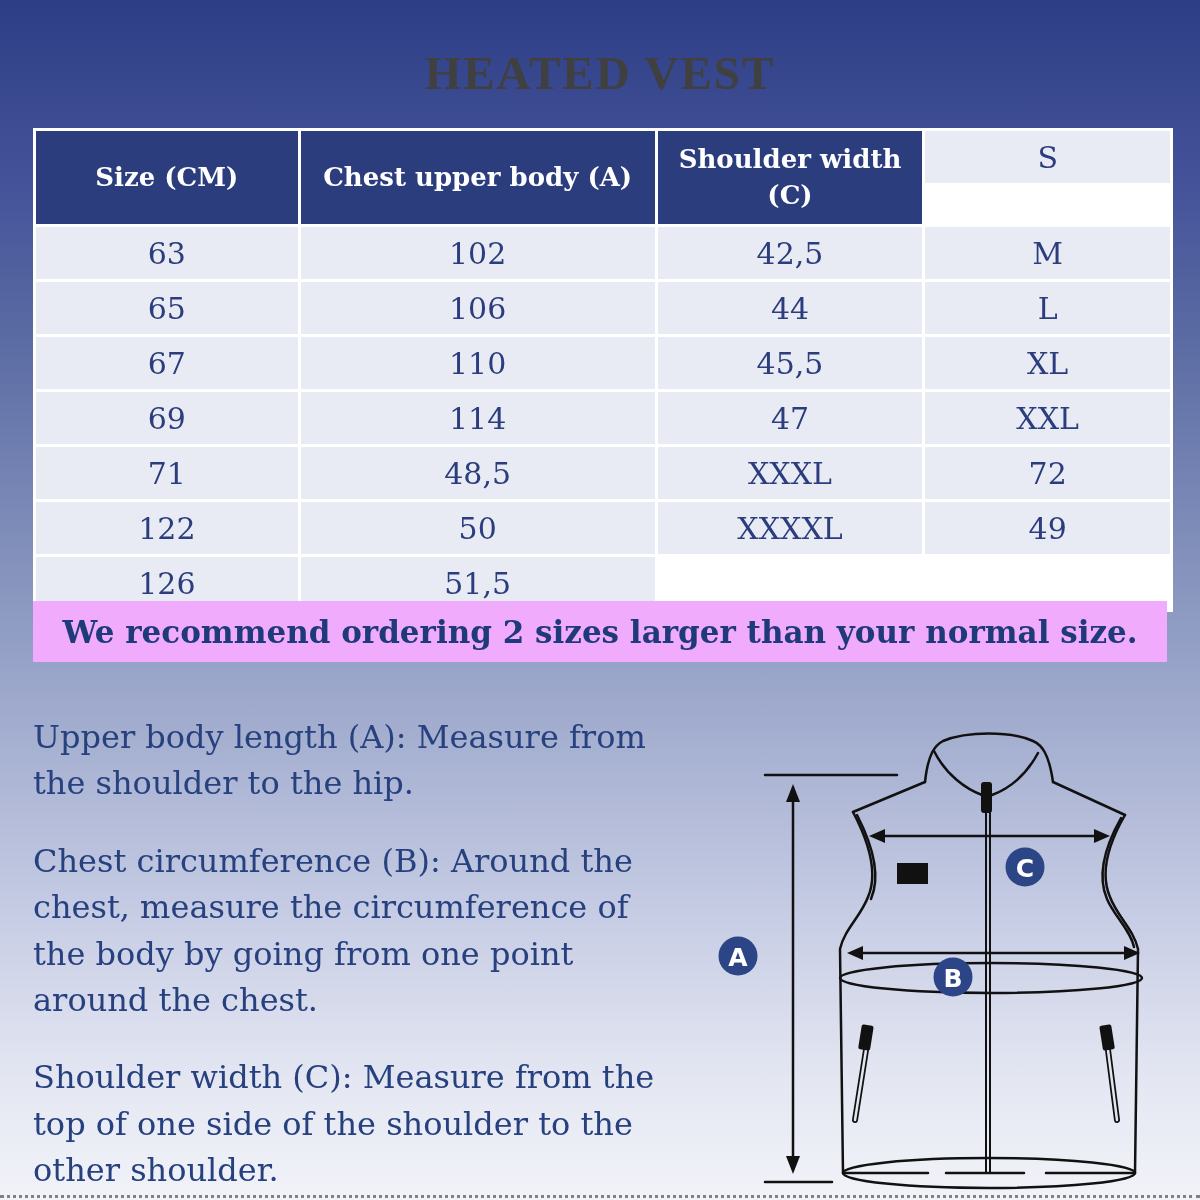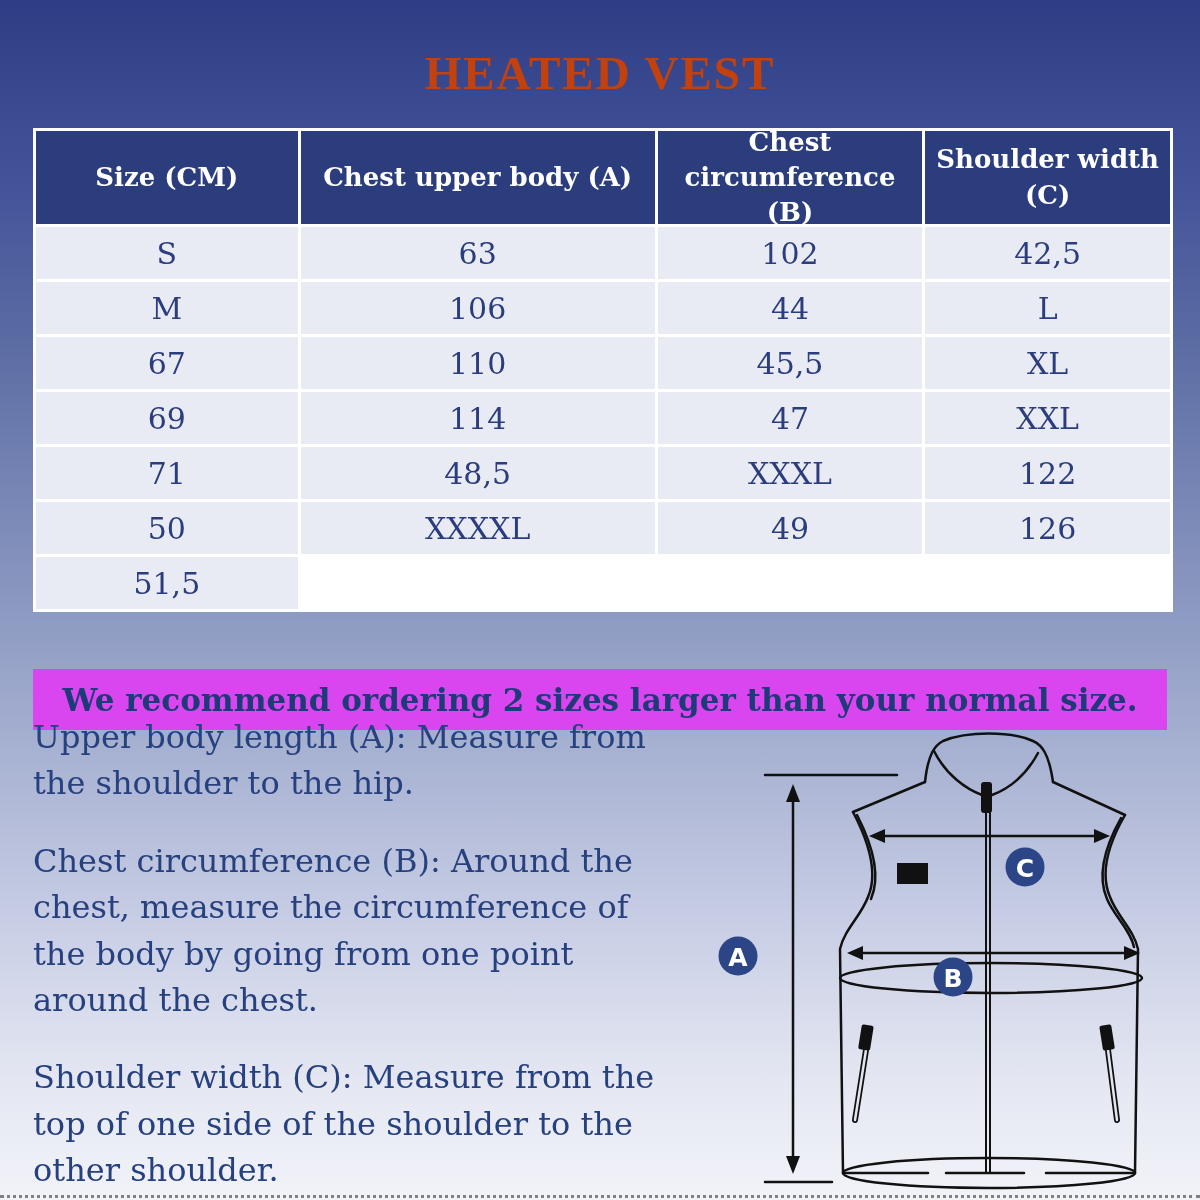--- a/index.html
+++ b/index.html
@@ -4,40 +4,40 @@
 <style>
   html,body{margin:0;padding:0;}
   body{
     width:1200px;height:1200px;position:relative;overflow:hidden;
     background:linear-gradient(180deg,#2e3e86 0%,#45549a 16%,#5a6ba3 28%,#8f9cc3 52%,#c6cce4 76%,#e4e7f2 90%,#f2f3f9 100%);
     font-family:"DejaVu Serif", serif;
   }
   .title{
     position:absolute;top:46px;left:0;width:1200px;text-align:center;
     font-family:"Liberation Serif", serif;font-weight:bold;font-size:47px;
-    color:#c2410c;letter-spacing:2px;margin:0;
+    color:#404040;letter-spacing:2px;margin:0;
   }
   .size-table{
     position:absolute;top:128px;left:33px;width:1134px;
     display:grid;grid-template-columns:261fr 353fr 264fr 244fr;
     grid-auto-rows:auto;gap:3px;background:#ffffff;border:3px solid #ffffff;
   }
   .size-table .th{
     background:#2b3d7d;color:#ffffff;font-weight:bold;font-size:26px;
     display:flex;align-items:center;justify-content:center;text-align:center;
     height:93px;padding:0 4px;line-height:1.35;
   }
   .size-table .td{
     background:#e9ebf4;color:#2b3d7d;font-size:30px;
     display:flex;align-items:center;justify-content:center;text-align:center;
     height:52px;
   }
   .banner{
-    position:absolute;top:669px;left:33px;width:1134px;height:61px;
-    background:#d946ef;color:#1f3a78;font-weight:bold;font-size:31px;
+    position:absolute;top:601px;left:33px;width:1134px;height:61px;
+    background:#f0abfc;color:#1f3a78;font-weight:bold;font-size:31px;
     display:flex;align-items:center;justify-content:center;white-space:nowrap;
   }
   .notes{
     position:absolute;top:714px;left:33px;width:635px;color:#27417f;
   }
   .notes p{margin:0 0 31px 0;font-size:32px;line-height:1.45;}
   .notes strong{font-weight:normal;}
   .vest-figure{position:absolute;top:700px;left:680px;width:520px;height:500px;}
   .bottom-dots{
     position:absolute;left:0;bottom:2px;width:1200px;height:0;
@@ -45,47 +45,48 @@
   }
 </style>
 </head>
 <body>
 
 <h1 class="title">HEATED VEST</h1>
 
 <div class="size-table">
   <div class="th">Size (CM)</div>
   <div class="th">Chest upper body (A)</div>
-  <div class="th">Chest circumference (B)</div>
   <div class="th">Shoulder width (C)</div>
 
   <div class="td">S</div>
   <div class="td">63</div>
   <div class="td">102</div>
   <div class="td">42,5</div>
 
   <div class="td">M</div>
+  <div class="td">65</div>
   <div class="td">106</div>
   <div class="td">44</div>
 
   <div class="td">L</div>
   <div class="td">67</div>
   <div class="td">110</div>
   <div class="td">45,5</div>
 
   <div class="td">XL</div>
   <div class="td">69</div>
   <div class="td">114</div>
   <div class="td">47</div>
 
   <div class="td">XXL</div>
   <div class="td">71</div>
   <div class="td">48,5</div>
 
   <div class="td">XXXL</div>
+  <div class="td">72</div>
   <div class="td">122</div>
   <div class="td">50</div>
 
   <div class="td">XXXXL</div>
   <div class="td">49</div>
   <div class="td">126</div>
   <div class="td">51,5</div>
 </div>
 
 <div class="banner">We recommend ordering 2 sizes larger than your normal size.</div>

